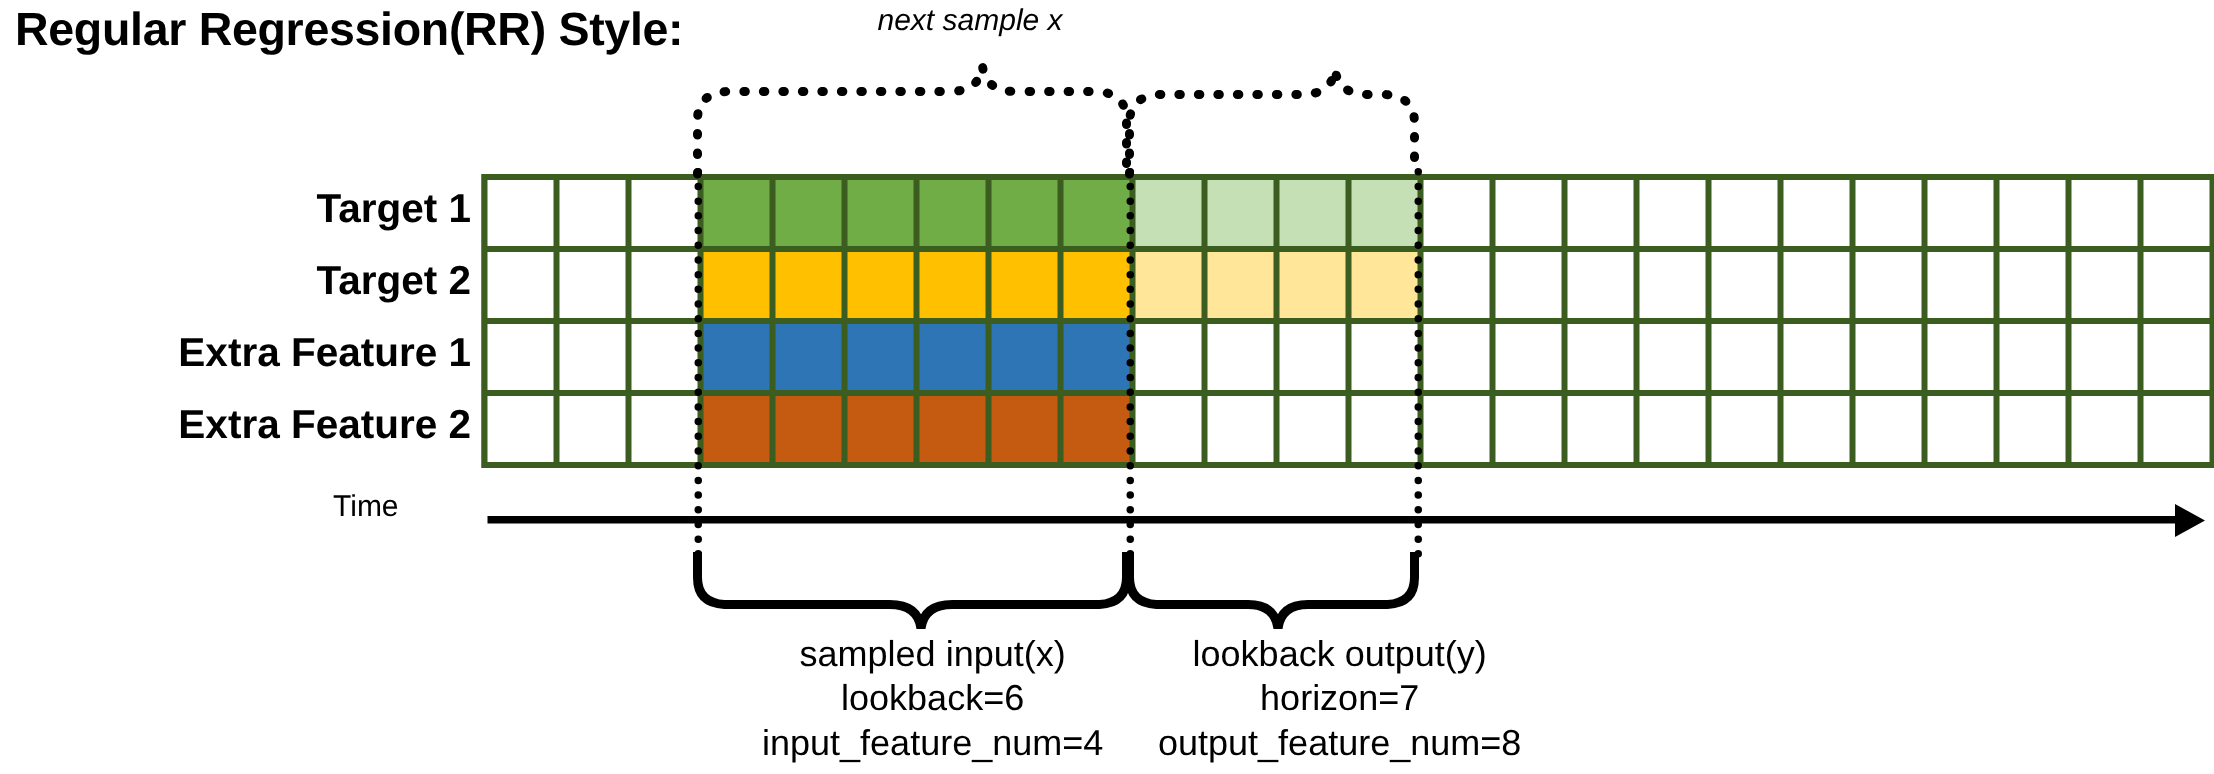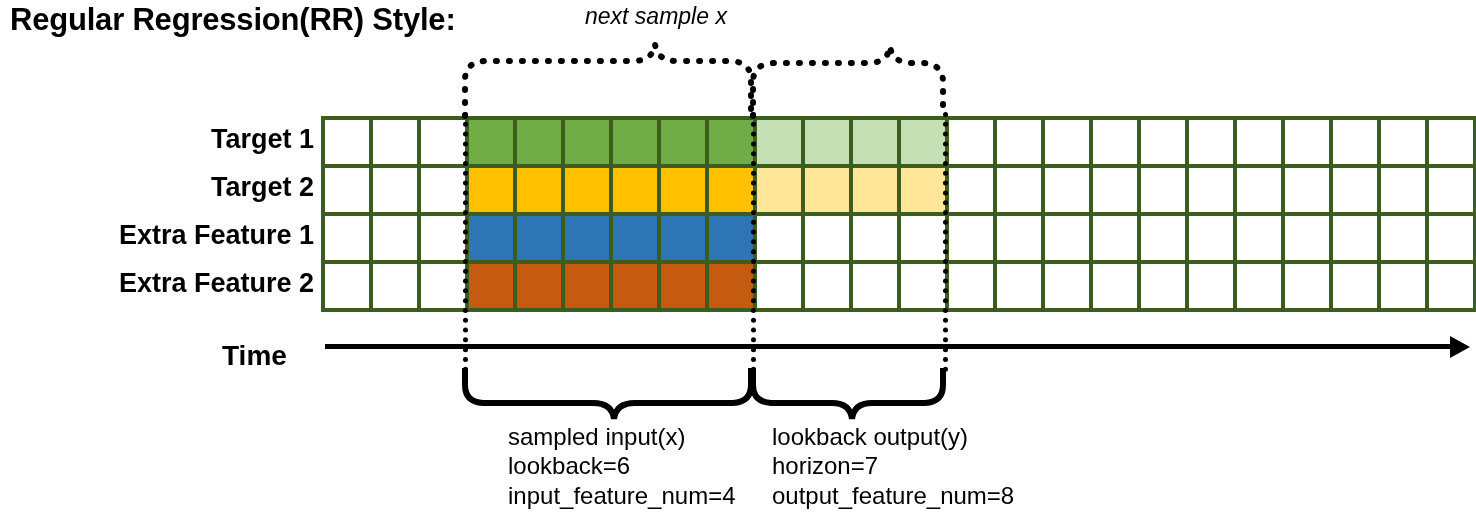--- a/index.html
+++ b/index.html
@@ -39,22 +39,22 @@
     display:flex;flex-direction:column;
     gap:4px;
     padding:0px;
     box-sizing:border-box;
   }
   .grid-row{display:flex;gap:4px;height:44px;}
   .cell{width:44px;height:44px;background:#ffffff;}
 
   
   .time-label{
-    position:absolute;left:222px;top:340px;
-    font-size:28px;font-weight:700;color:#000;
+    position:absolute;left:222px;top:327px;
+    font-size:20px;font-weight:400;color:#000;
   }
   .axis-line{
     position:absolute;left:325px;top:344px;
     width:1130px;height:5px;background:#000;
   }
   .axis-arrow{
     position:absolute;left:1450px;top:336px;
     width:0;height:0;
     border-top:11px solid transparent;
     border-bottom:11px solid transparent;
@@ -64,25 +64,25 @@
   
   .vguide{
     position:absolute;width:0;
     border-left:5px dotted #000;
   }
 
   
   .brace-caption{
     position:absolute;
     font-size:24px;font-weight:400;color:#000;
-    line-height:1.22;white-space:pre;
+    line-height:1.22;white-space:pre;text-align:center;
   }
   .top-caption{
     position:absolute;
-    font-size:23px;font-style:italic;font-weight:400;color:#000;
+    font-size:20px;font-style:italic;font-weight:400;color:#000;
     white-space:nowrap;
   }
 
   svg.overlay{position:absolute;left:0;top:0;width:1476px;height:516px;pointer-events:none;}
 </style>
 </head>
 <body>
 
 <div id="stage">
 

